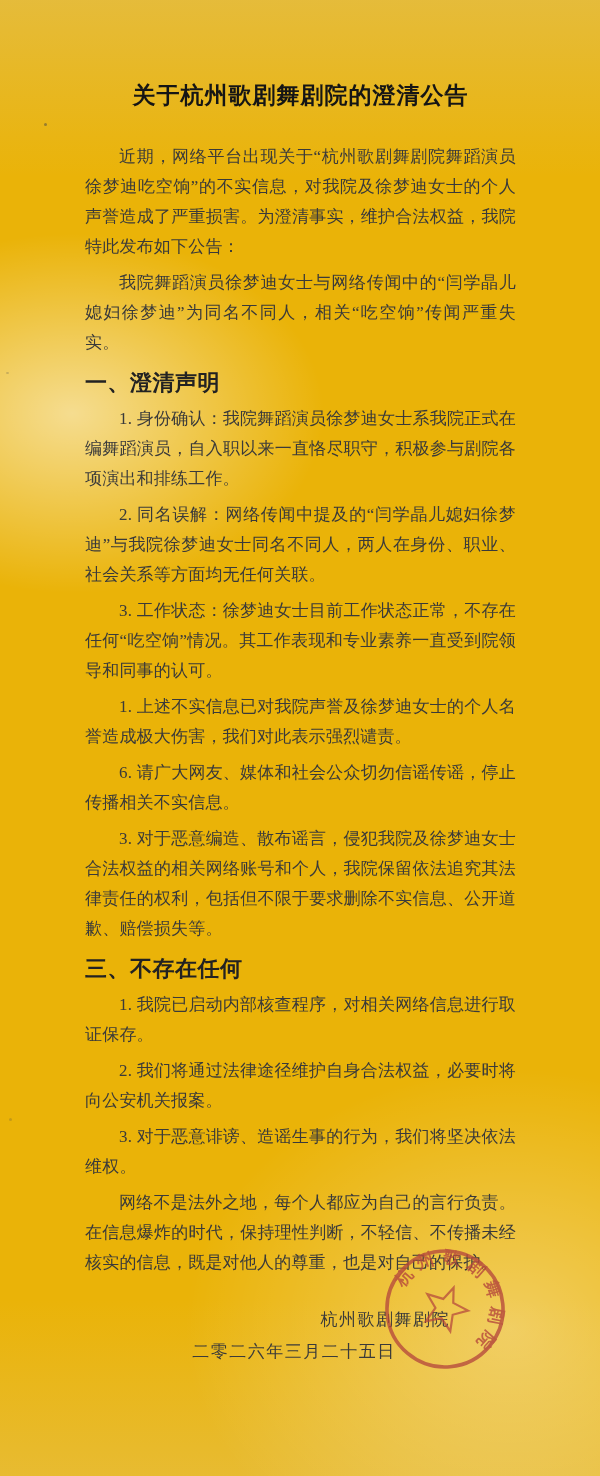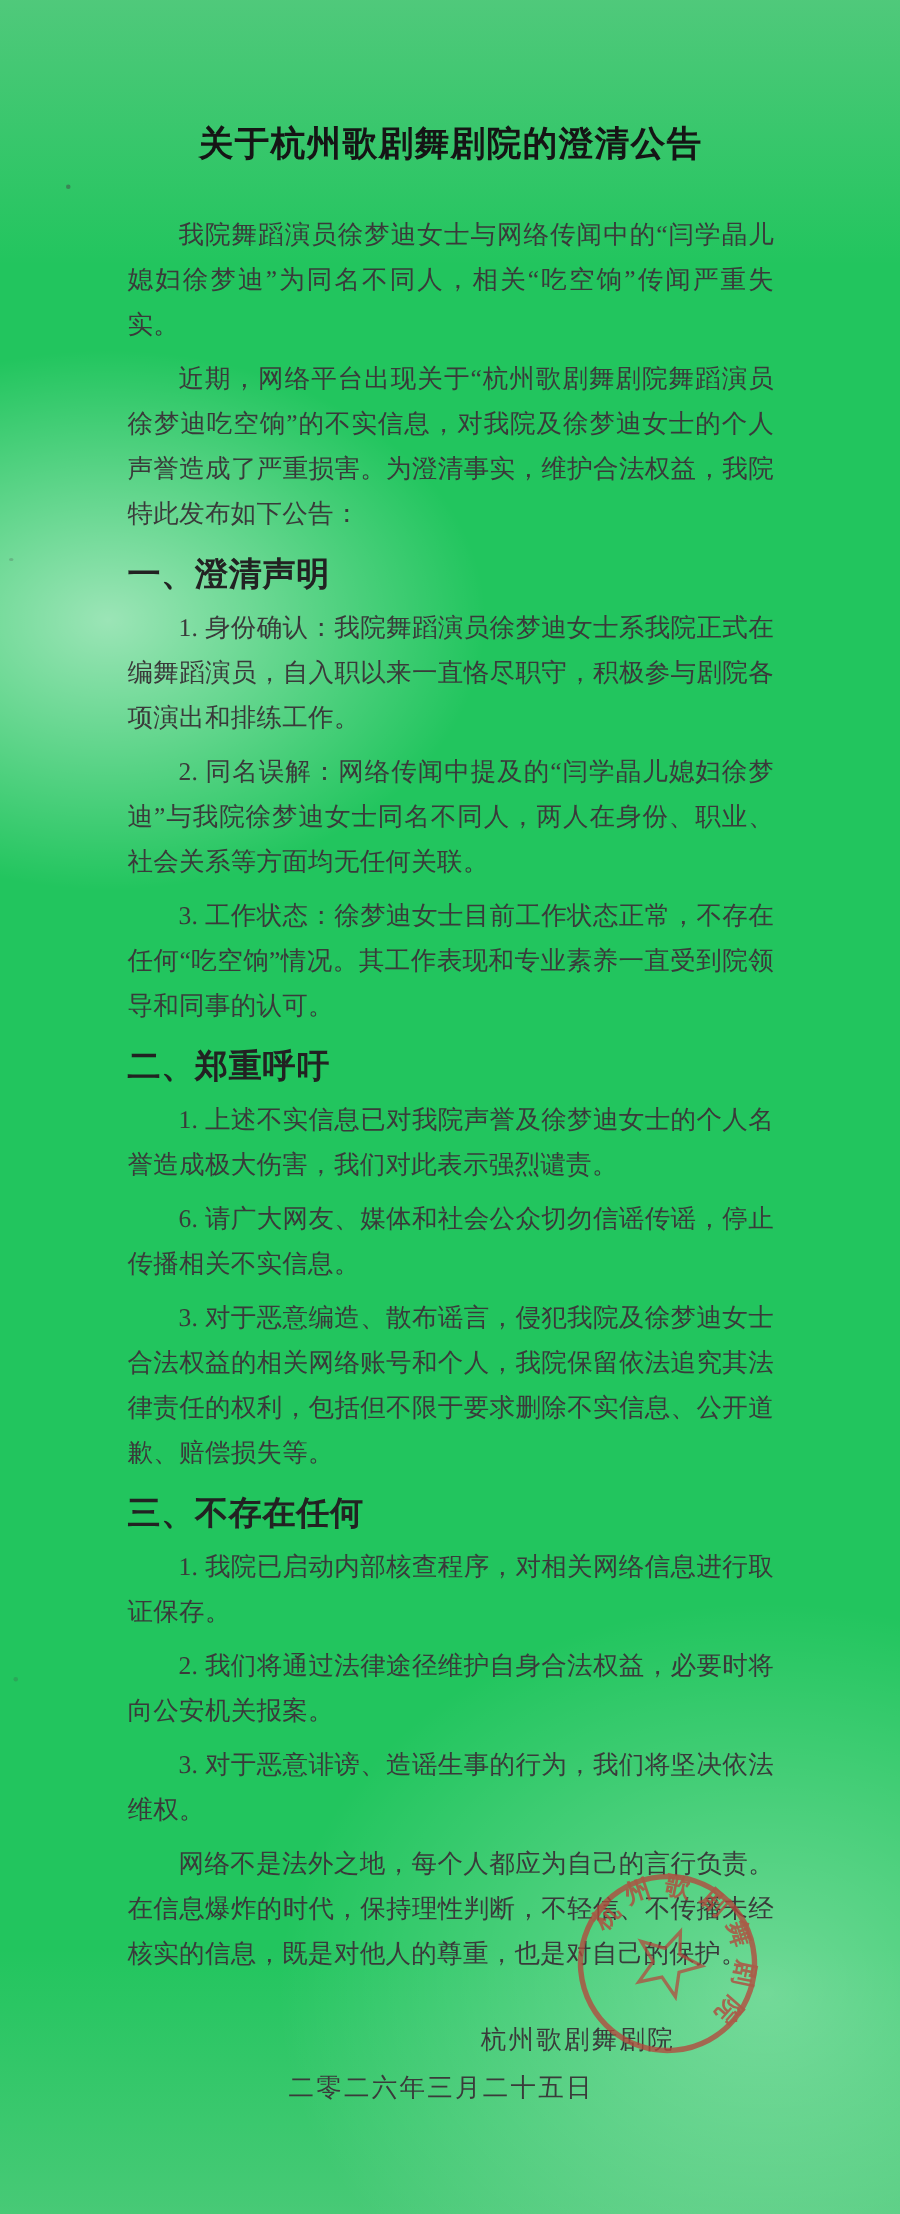--- a/index.html
+++ b/index.html
@@ -1,21 +1,21 @@
 <!DOCTYPE html>
 <html><head>
 <meta charset="utf-8">
 <style>
   html, body { margin: 0; padding: 0; background: #e9e8e6; }
   .page {
     position: relative;
     width: 600px;
     height: 1476px;
     margin: 0 auto;
-    background: #22c55e;
+    background: #eab308;
     overflow: hidden;
     font-family: "Liberation Serif", "DejaVu Serif", serif;
     color: #3a3a3a;
   }
   
   .light-overlay {
     position: absolute; inset: 0; pointer-events: none;
     background:
       radial-gradient(ellipse 420px 300px at 12% 28%, rgba(255,255,255,0.55), rgba(255,255,255,0) 60%),
       radial-gradient(ellipse 500px 400px at 85% 90%, rgba(255,255,255,0.35), rgba(255,255,255,0) 65%),
@@ -76,29 +76,28 @@
 <div class="page">
   <div class="light-overlay"></div>
 
   <span class="speck speck-1"></span>
   <span class="speck speck-2"></span>
   <span class="speck speck-3"></span>
 
   <div class="content">
     <h1 class="doc-title">关于杭州歌剧舞剧院的澄清公告</h1>
 
+    <p class="para">近期，网络平台出现关于“杭州歌剧舞剧院舞蹈演员徐梦迪吃空饷”的不实信息，对我院及徐梦迪女士的个人声誉造成了严重损害。为澄清事实，维护合法权益，我院特此发布如下公告：</p>
     <p class="para">我院舞蹈演员徐梦迪女士与网络传闻中的“闫学晶儿媳妇徐梦迪”为同名不同人，相关“吃空饷”传闻严重失实。</p>
-    <p class="para">近期，网络平台出现关于“杭州歌剧舞剧院舞蹈演员徐梦迪吃空饷”的不实信息，对我院及徐梦迪女士的个人声誉造成了严重损害。为澄清事实，维护合法权益，我院特此发布如下公告：</p>
 
     <h2 class="sec-heading">一、澄清声明</h2>
     <p class="para">1. 身份确认：我院舞蹈演员徐梦迪女士系我院正式在编舞蹈演员，自入职以来一直恪尽职守，积极参与剧院各项演出和排练工作。</p>
     <p class="para">2. 同名误解：网络传闻中提及的“闫学晶儿媳妇徐梦迪”与我院徐梦迪女士同名不同人，两人在身份、职业、社会关系等方面均无任何关联。</p>
     <p class="para">3. 工作状态：徐梦迪女士目前工作状态正常，不存在任何“吃空饷”情况。其工作表现和专业素养一直受到院领导和同事的认可。</p>
 
-    <h2 class="sec-heading">二、郑重呼吁</h2>
     <p class="para">1. 上述不实信息已对我院声誉及徐梦迪女士的个人名誉造成极大伤害，我们对此表示强烈谴责。</p>
     <p class="para">6. 请广大网友、媒体和社会公众切勿信谣传谣，停止传播相关不实信息。</p>
     <p class="para">3. 对于恶意编造、散布谣言，侵犯我院及徐梦迪女士合法权益的相关网络账号和个人，我院保留依法追究其法律责任的权利，包括但不限于要求删除不实信息、公开道歉、赔偿损失等。</p>
 
     <h2 class="sec-heading">三、不存在任何</h2>
     <p class="para">1. 我院已启动内部核查程序，对相关网络信息进行取证保存。</p>
     <p class="para">2. 我们将通过法律途径维护自身合法权益，必要时将向公安机关报案。</p>
     <p class="para">3. 对于恶意诽谤、造谣生事的行为，我们将坚决依法维权。</p>
 
     <p class="para">网络不是法外之地，每个人都应为自己的言行负责。在信息爆炸的时代，保持理性判断，不轻信、不传播未经核实的信息，既是对他人的尊重，也是对自己的保护。</p>

